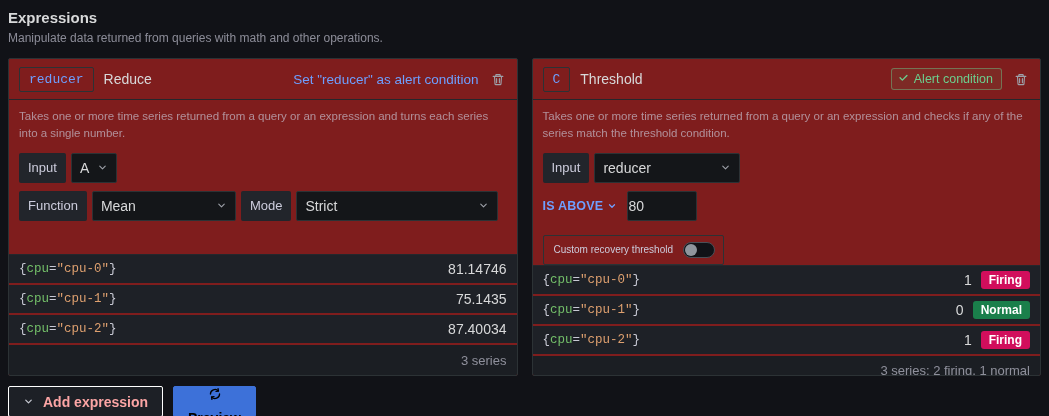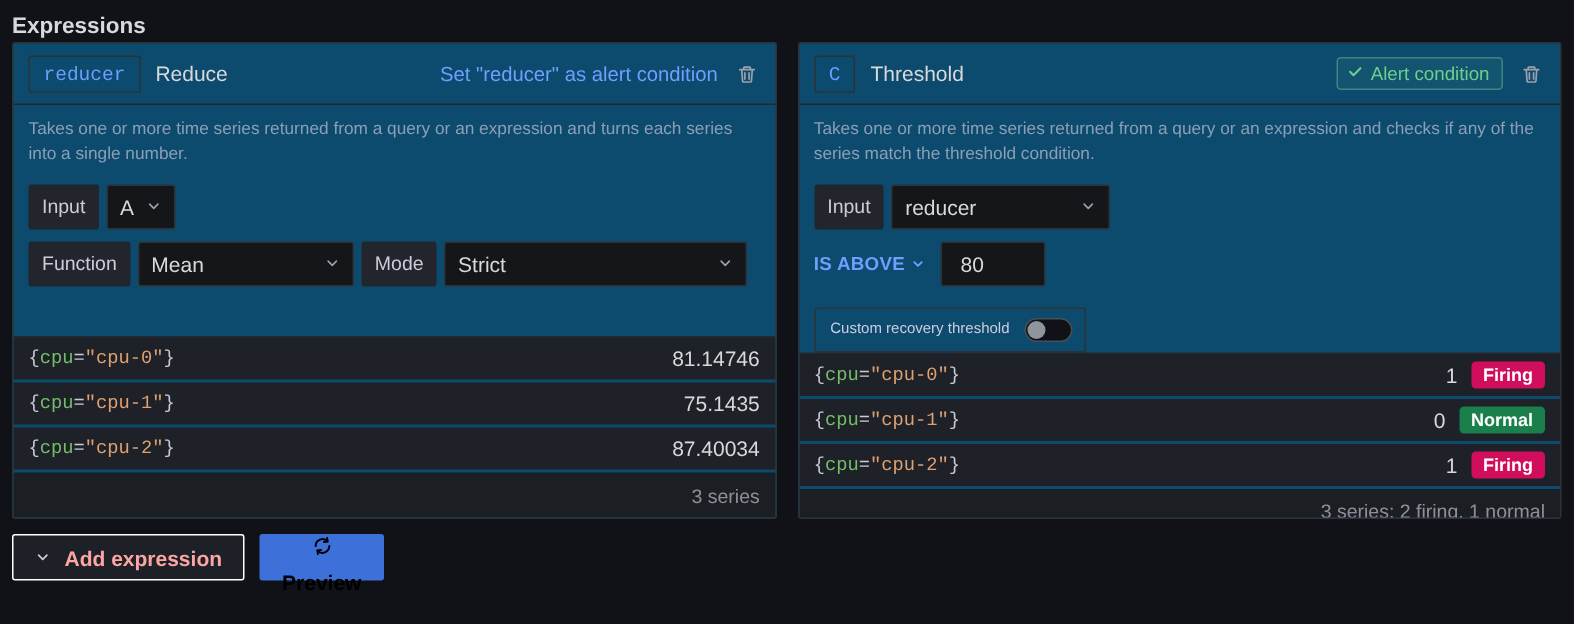--- a/index.html
+++ b/index.html
@@ -8,21 +8,21 @@
     width:1049px; height:416px; overflow:hidden;
     background:#111217; color:#ccccdc;
     font-family:"Liberation Sans", sans-serif; font-size:14px;
   }
   .page { padding:8px 8px 0 8px; }
   .page-title { font-size:15px; font-weight:700; color:#d8d9da; line-height:20px; margin:0; }
   .page-subtitle { font-size:12px; color:rgba(204,204,220,.65); line-height:16px; margin:2px 0 12px 0; }
 
   .panels { display:grid; grid-template-columns:1fr 1fr; gap:14px; }
   .panel {
-    background:#0c4a6e; border:1px solid #2c3235; border-radius:2px;
+    background:#7f1d1d; border:1px solid #2c3235; border-radius:2px;
     height:318px; display:flex; flex-direction:column; overflow:hidden;
   }
   .panel-header {
     display:flex; align-items:center; gap:10px; padding:0 10px;
     height:41px; flex:0 0 41px; border-bottom:1px solid #25272c;
   }
   .ref-badge {
     font-family:"Liberation Mono", monospace; font-size:13px; color:#6e9fff;
     border:1px solid #2c3235; border-radius:2px; padding:4px 9px; background:transparent;
     cursor:pointer;
@@ -59,21 +59,21 @@
   .sel-strict { width:202px; }
   .sel-reducer { width:146px; }
 
   .cond-row { display:flex; align-items:center; gap:10px; margin-bottom:14px; }
   .cond-dd {
     display:flex; align-items:center; gap:4px; color:#6e9fff;
     font-size:12.5px; font-weight:700; letter-spacing:.2px; cursor:pointer; background:none; border:none; padding:0;
   }
   .num-input {
     width:70px; height:30px; background:#141619; border:1px solid #2c3235; border-radius:2px;
-    color:#d8d9da; font-size:14px; padding:0 12px; font-family:"Liberation Sans", sans-serif;
+    color:#d8d9da; font-size:14px; padding:0 0; font-family:"Liberation Sans", sans-serif;
   }
 
   .recovery-box {
     display:inline-flex; align-items:center; gap:10px;
     border:1px solid #2c3235; border-radius:2px; height:30px; padding:0 8px 0 10px;
     color:#ccccdc; font-size:10px;
   }
   .toggle { width:32px; height:16px; border-radius:8px; background:#111217; border:1px solid #4a4f57; position:relative; cursor:pointer; }
   .toggle .knob { position:absolute; left:1px; top:1px; width:12px; height:12px; border-radius:50%; background:#8f959d; }
 
@@ -100,20 +100,21 @@
     font-family:"Liberation Sans", sans-serif;
   }
   .btn-secondary { background:#1d2026; border:1px solid #ffffff; color:#fca5a5; font-weight:700; }
   .btn-primary { background:#3d71d9; border:1px solid #3d71d9; color:#000000; font-weight:700;flex-direction:column; }
 </style>
 </head>
 <body>
 
 <div class="page">
   <h1 class="page-title">Expressions</h1>
+  <p class="page-subtitle">Manipulate data returned from queries with math and other operations.</p>
 
   <div class="panels">
 
     <section class="panel">
       <header class="panel-header">
         <button class="ref-badge">reducer</button>
         <span class="panel-title">Reduce</span>
         <span class="header-spacer"></span>
         <a class="header-link">Set "reducer" as alert condition</a>
         <button class="icon-btn">

